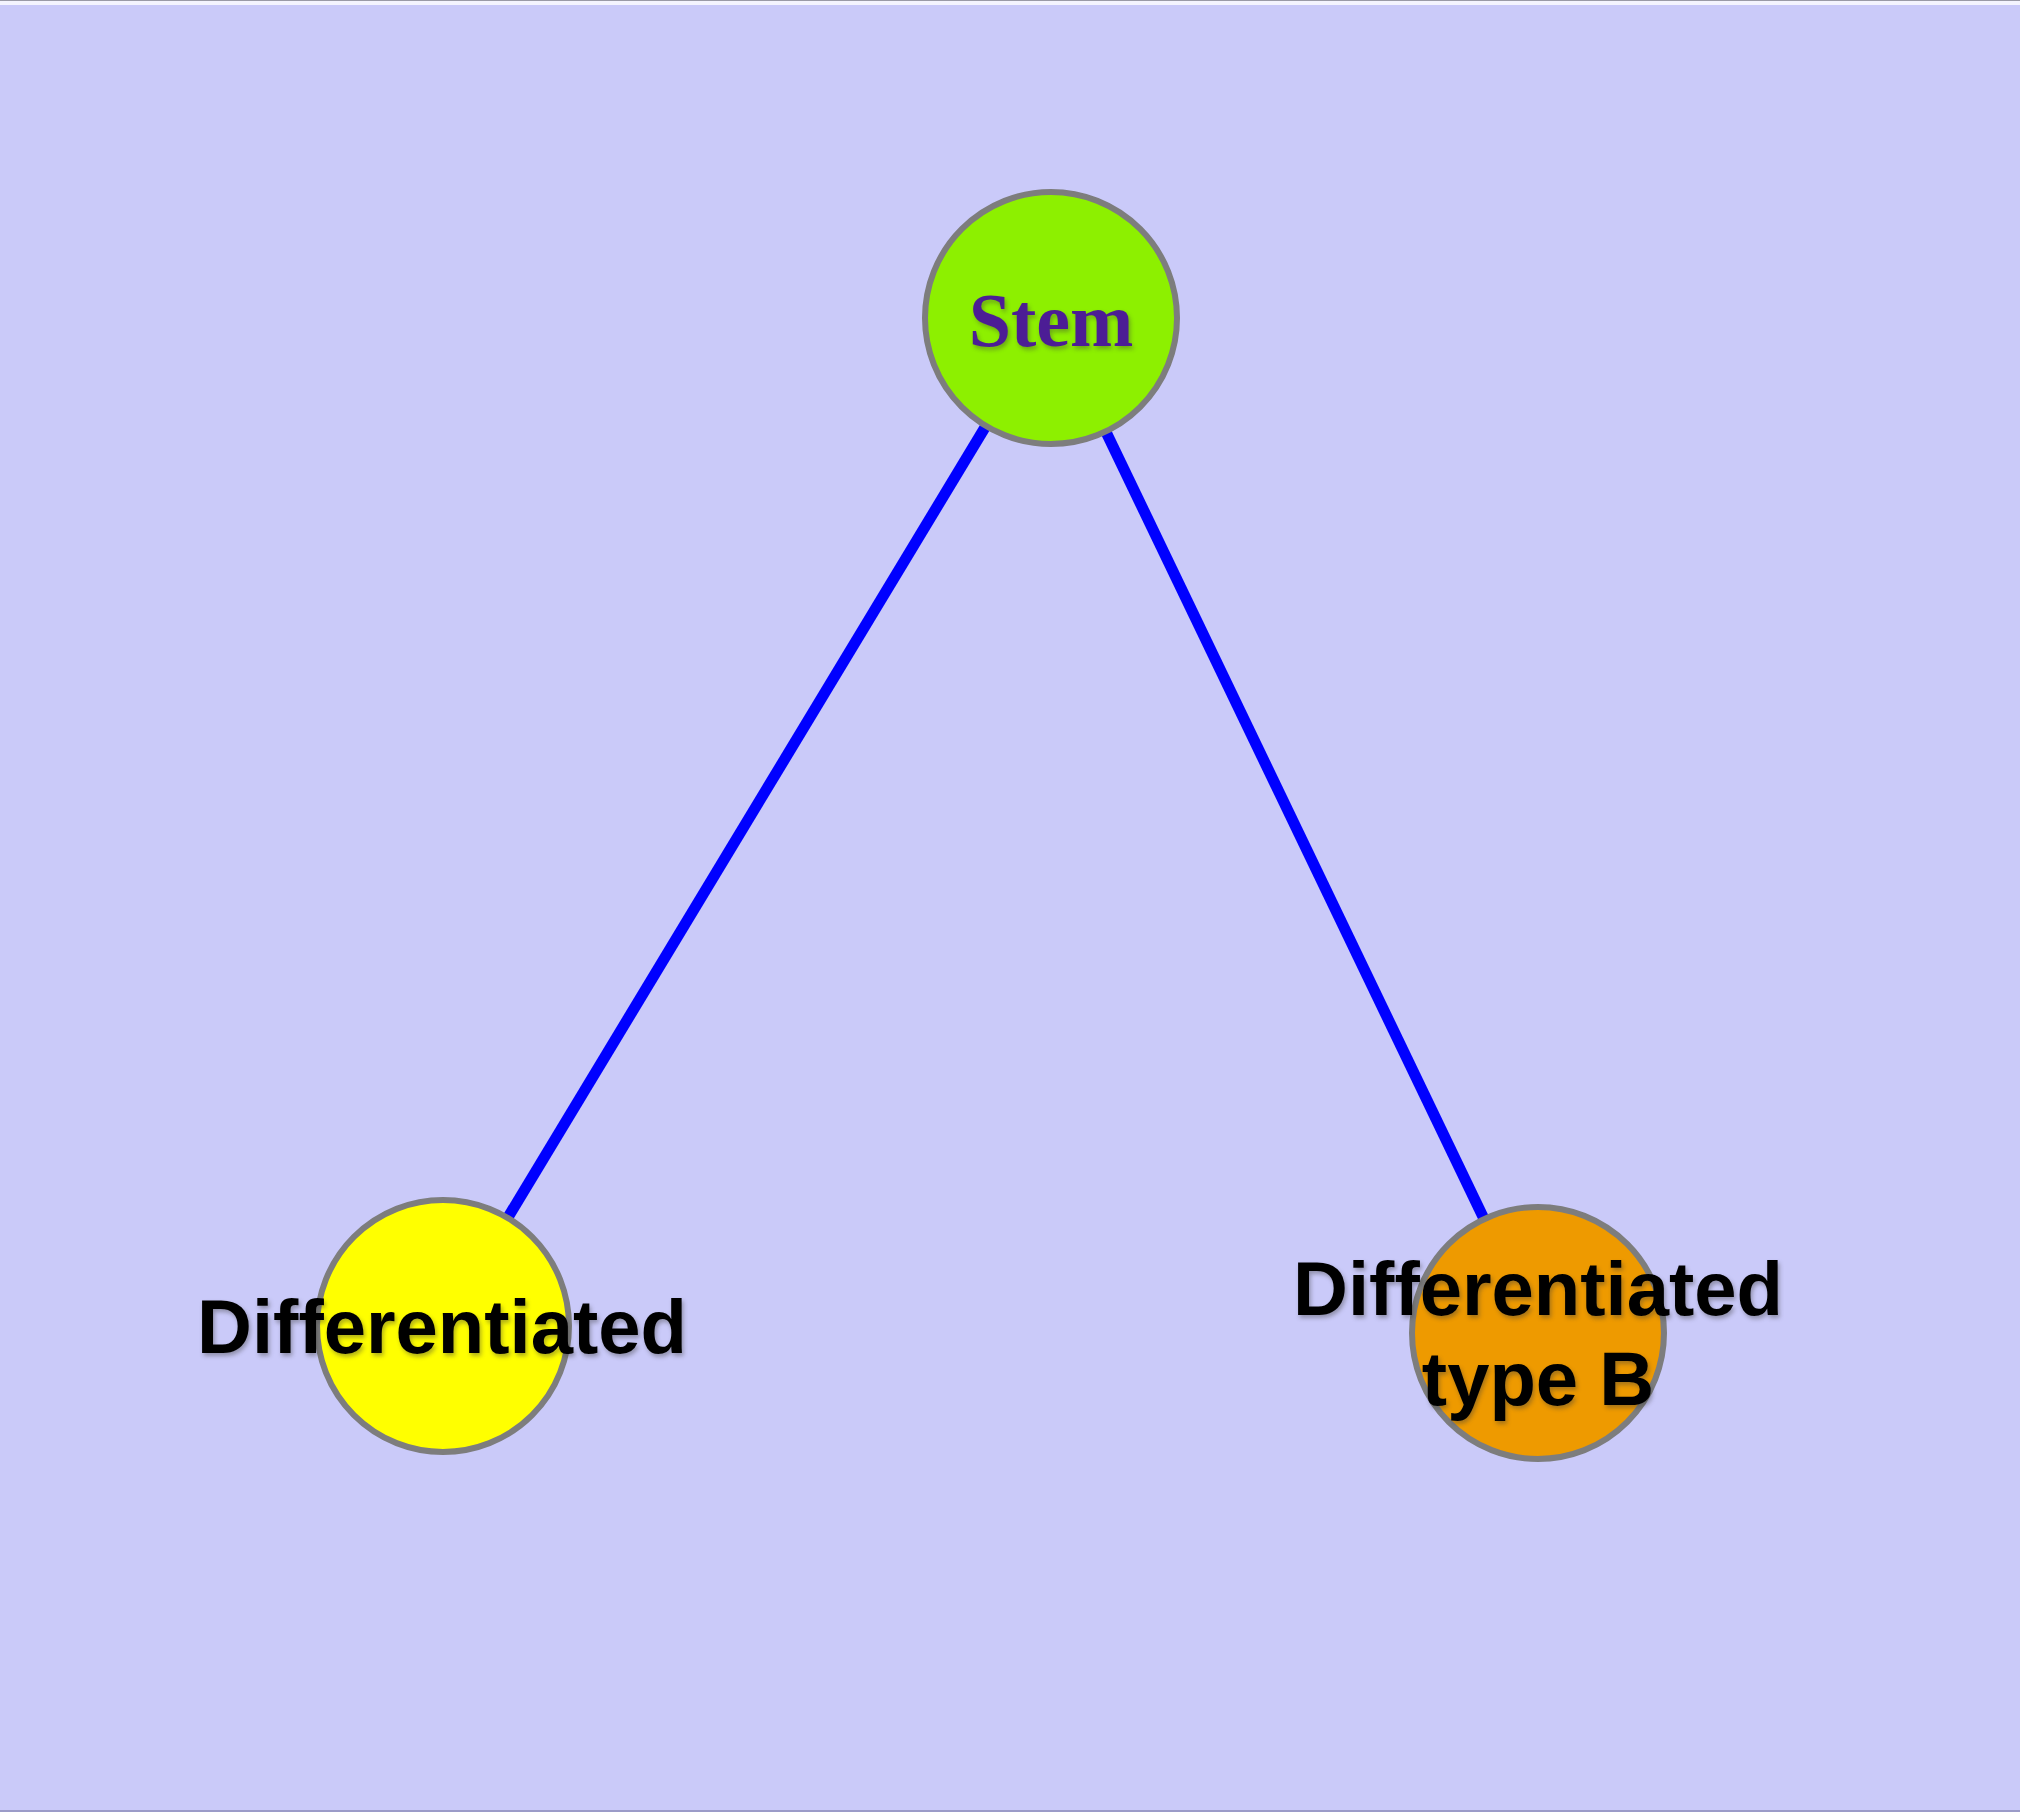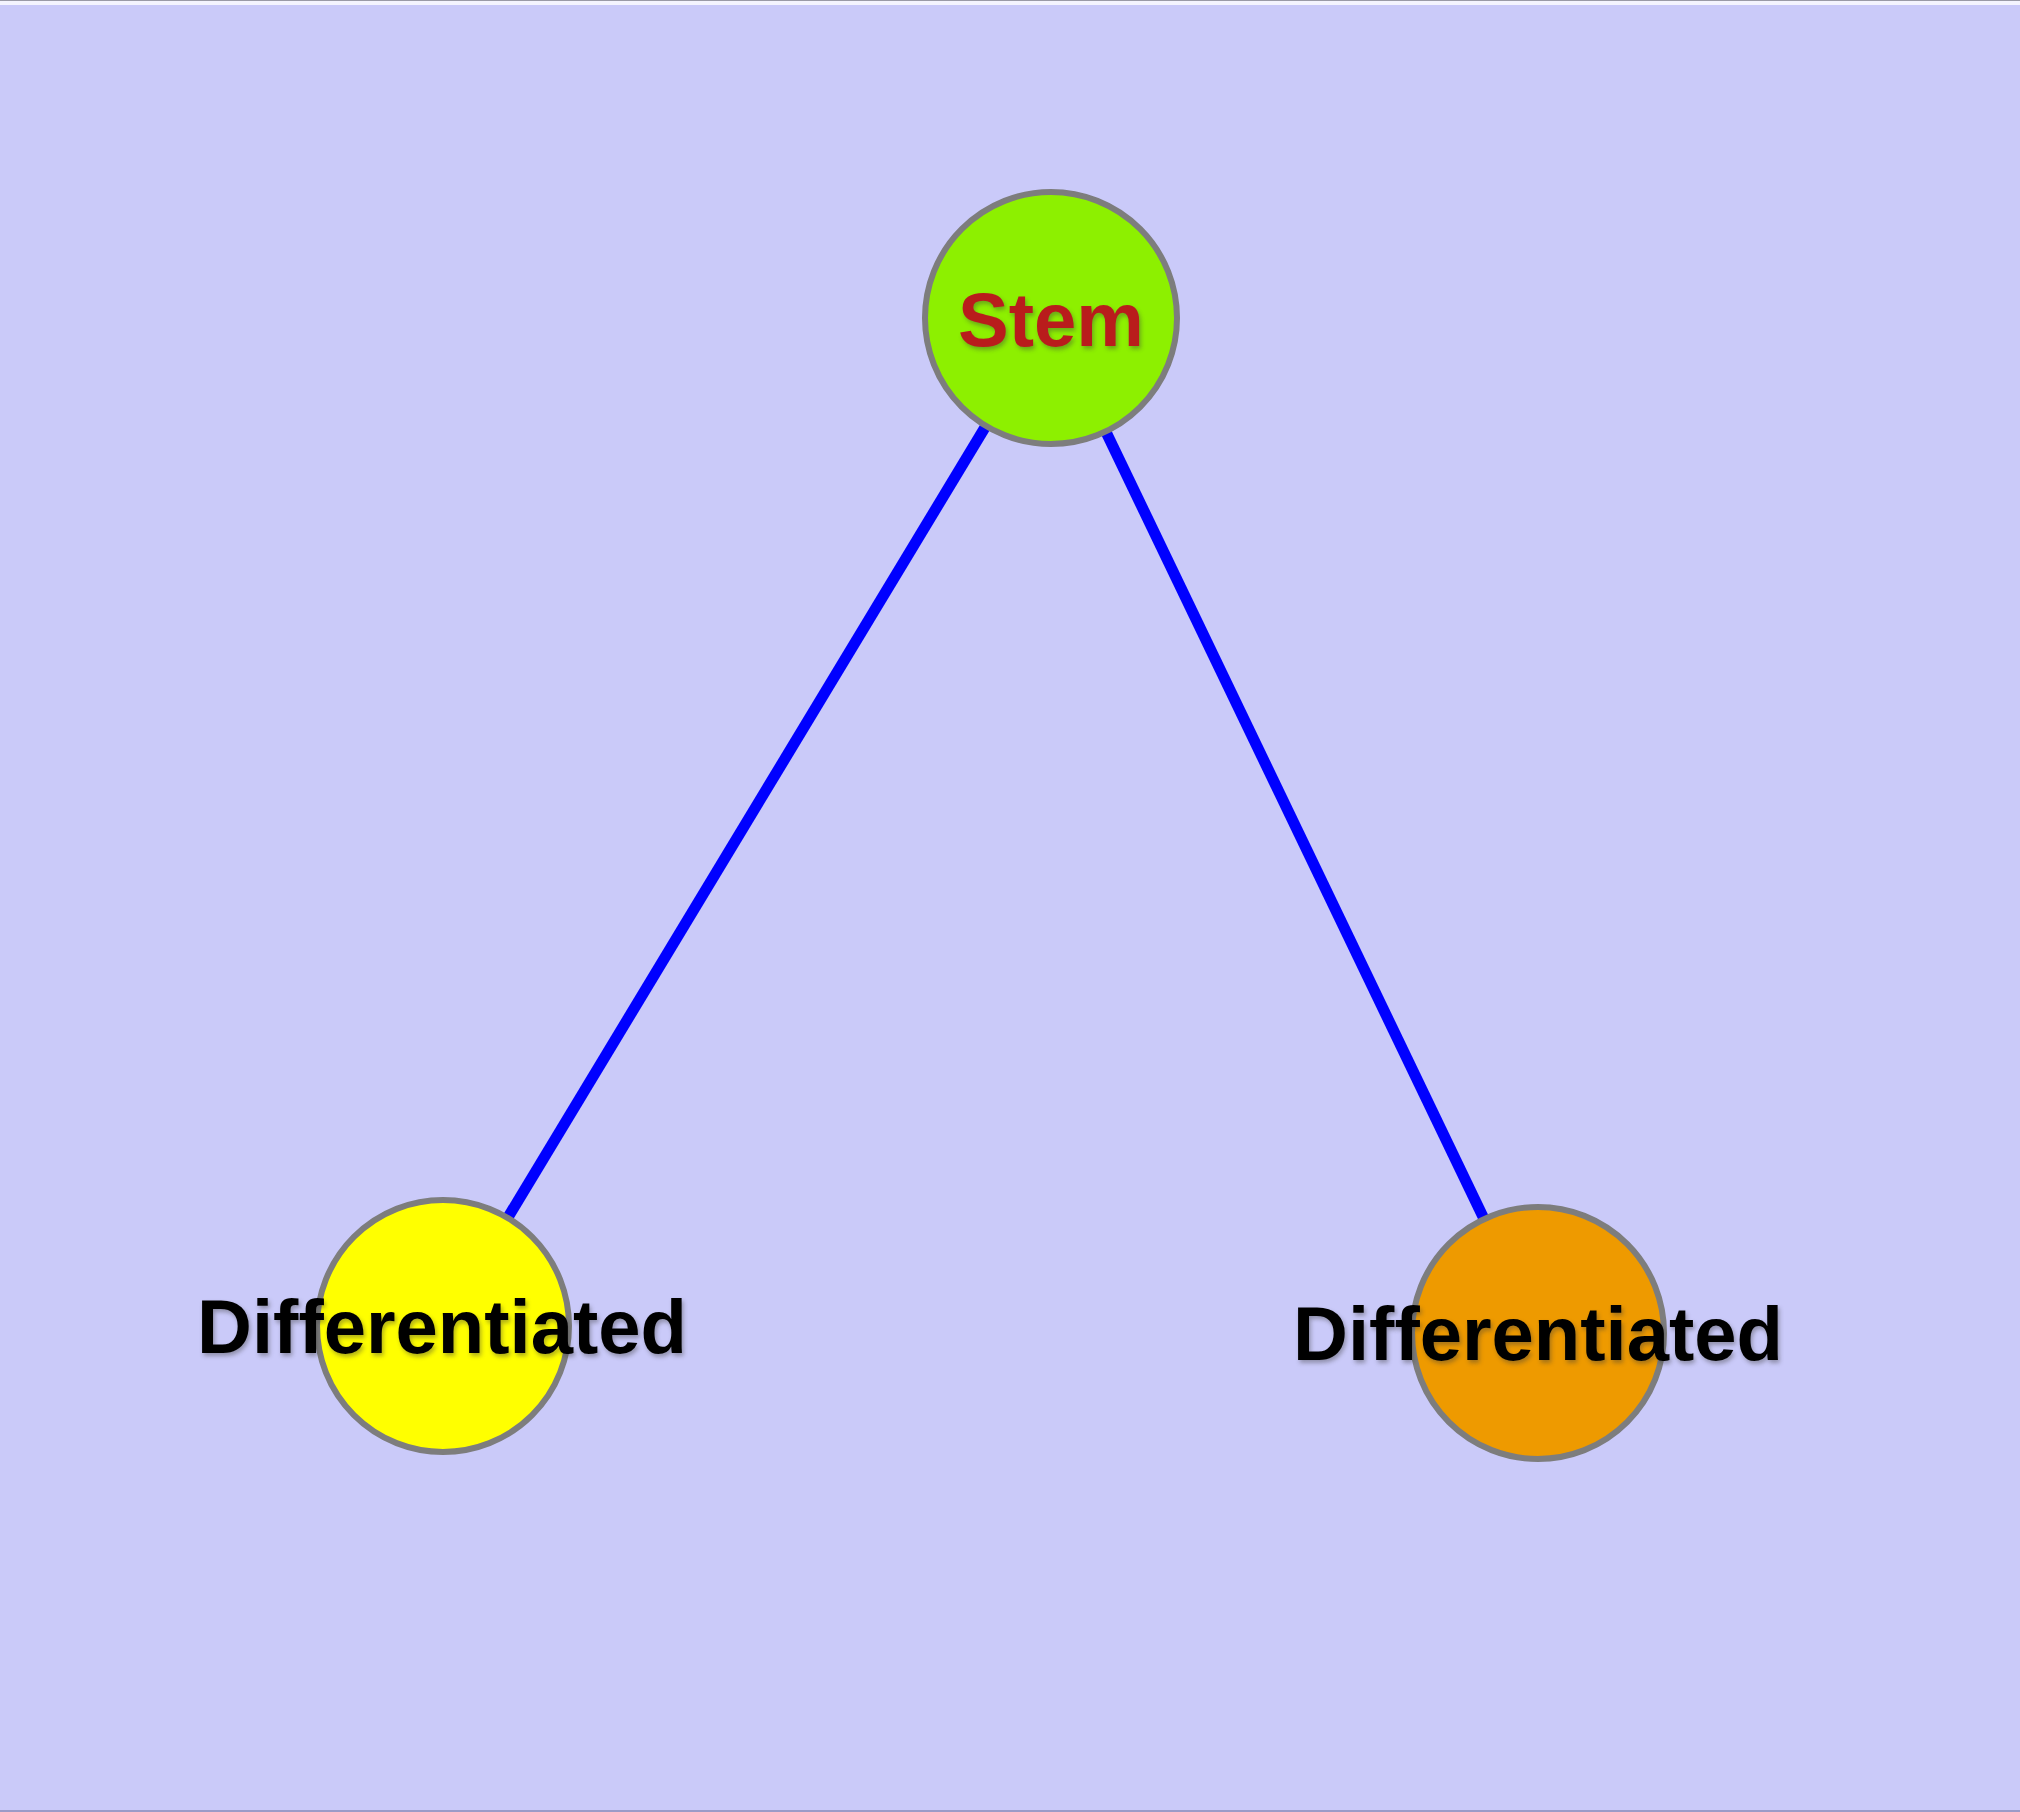--- a/index.html
+++ b/index.html
@@ -84,27 +84,28 @@
     <line x1="1240" y1="375" x2="522" y2="1564" style="stroke: rgb(0, 0, 255);"></line>
     <line x1="1240" y1="375" x2="1815" y2="1572" style="stroke: rgb(0, 0, 255);"></line>
   </svg>
 
   <div class="node node-stem" style="background-color: rgb(141, 240, 0); border-color: rgb(125, 125, 125);"></div>
 
   <div class="node node-type-a" style="background-color: rgb(255, 255, 0); border-color: rgb(125, 125, 125);"></div>
 
   <div class="node node-type-b" style="background-color: rgb(238, 154, 0); border-color: rgb(125, 125, 125);"></div>
 
-  <div class="node-label label-stem" style="color: #b91c1c;">
+  <div class="node-label label-stem" style="color: #4c1d95; font-family: Liberation Serif, serif;">
     <div>Stem</div>
   </div>
 
   <div class="node-label label-type-a" style="color: rgb(0, 0, 0);">
     <div>Differentiated</div>
   </div>
 
   <div class="node-label label-type-b" style="color: rgb(0, 0, 0);">
     <div>Differentiated</div>
+    <div>type B</div>
   </div>
 
   <div class="bottom-edge"></div>
 </div>
 
 
 </body></html>

